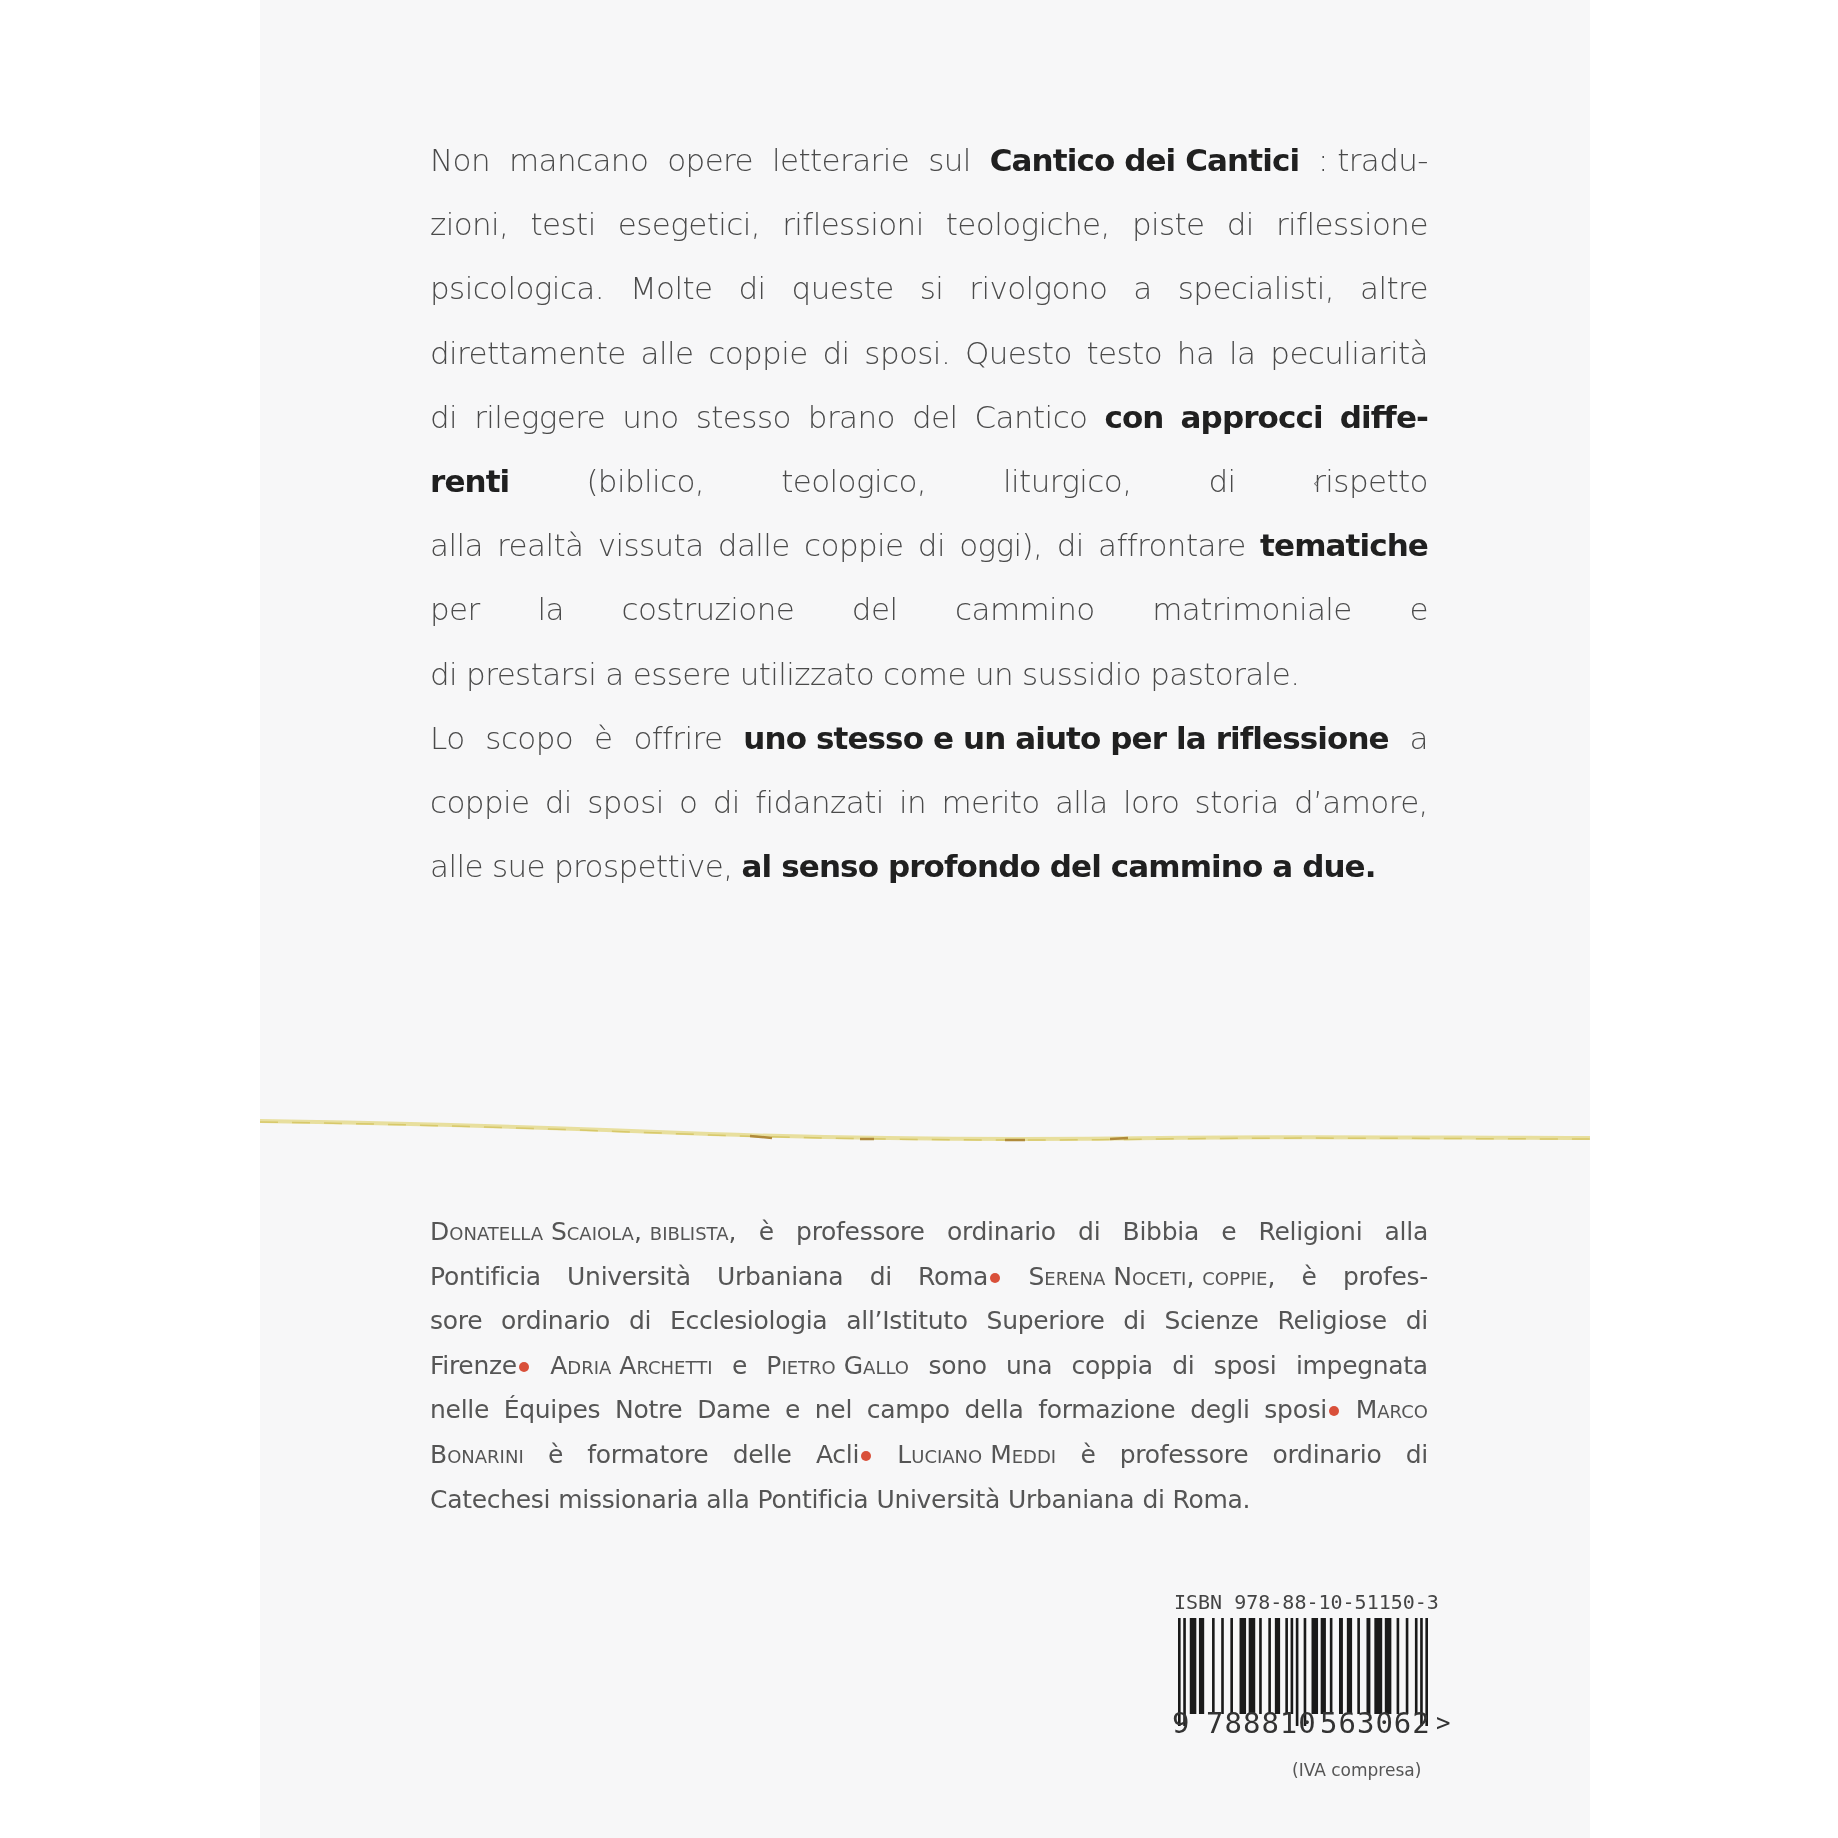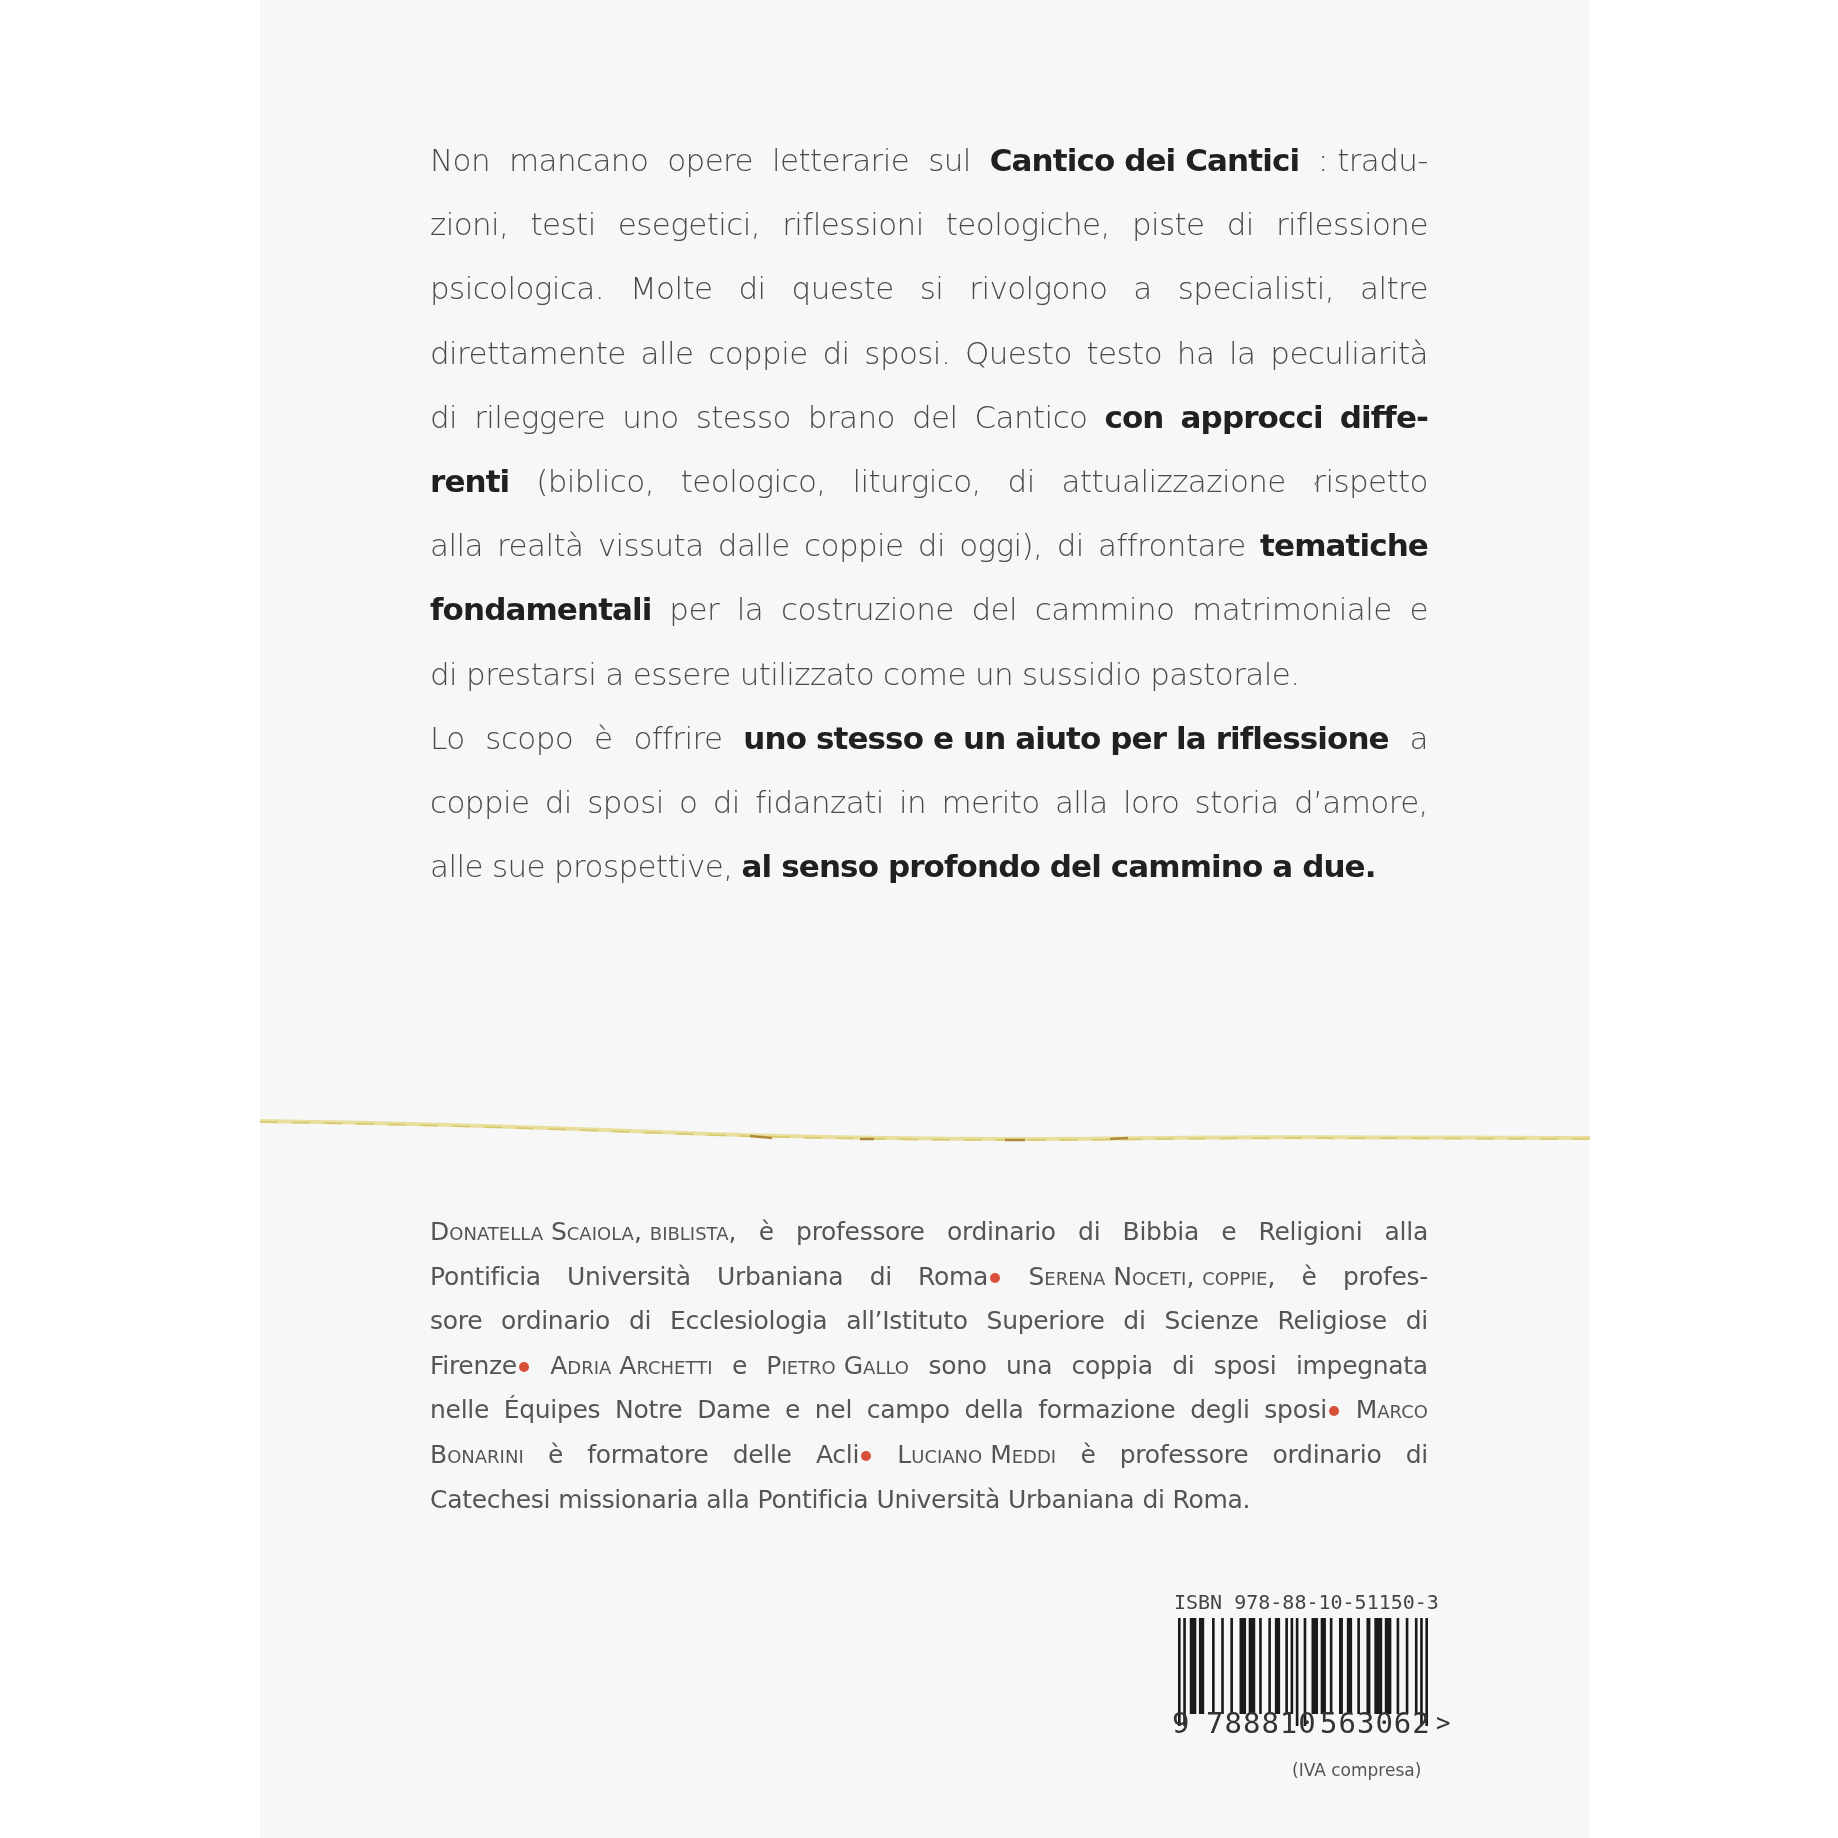--- a/index.html
+++ b/index.html
@@ -120,37 +120,35 @@
       <span class="w b">con</span>
       <span class="w b">approcci</span>
       <span class="w b">diffe-</span>
     </div>
     <div class="line">
       <span class="w b">renti</span>
       <span class="w">(biblico,</span>
       <span class="w">teologico,</span>
       <span class="w">liturgico,</span>
       <span class="w">di</span>
-      <span class="w">attualizzazione</span>
       <span class="w"><span class="mark">‹</span>rispetto</span>
     </div>
     <div class="line">
       <span class="w">alla</span>
       <span class="w">realtà</span>
       <span class="w">vissuta</span>
       <span class="w">dalle</span>
       <span class="w">coppie</span>
       <span class="w">di</span>
       <span class="w">oggi),</span>
       <span class="w">di</span>
       <span class="w">affrontare</span>
       <span class="w b">tematiche</span>
     </div>
     <div class="line">
-      <span class="w b">fondamentali</span>
       <span class="w">per</span>
       <span class="w">la</span>
       <span class="w">costruzione</span>
       <span class="w">del</span>
       <span class="w">cammino</span>
       <span class="w">matrimoniale</span>
       <span class="w">e</span>
     </div>
     <div class="line last">
       <span class="w">di</span>

